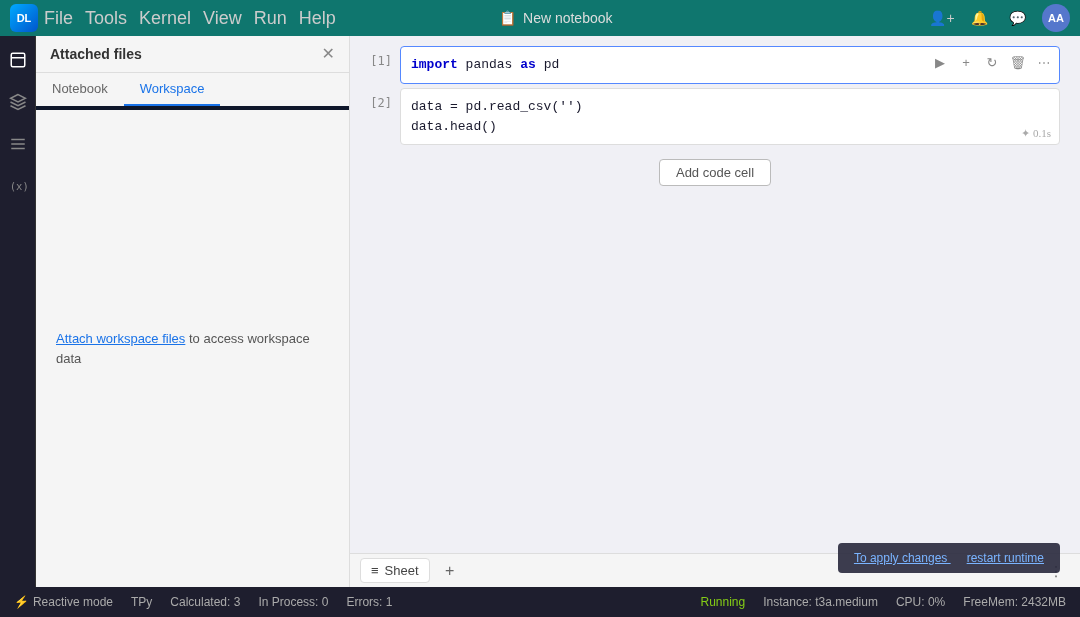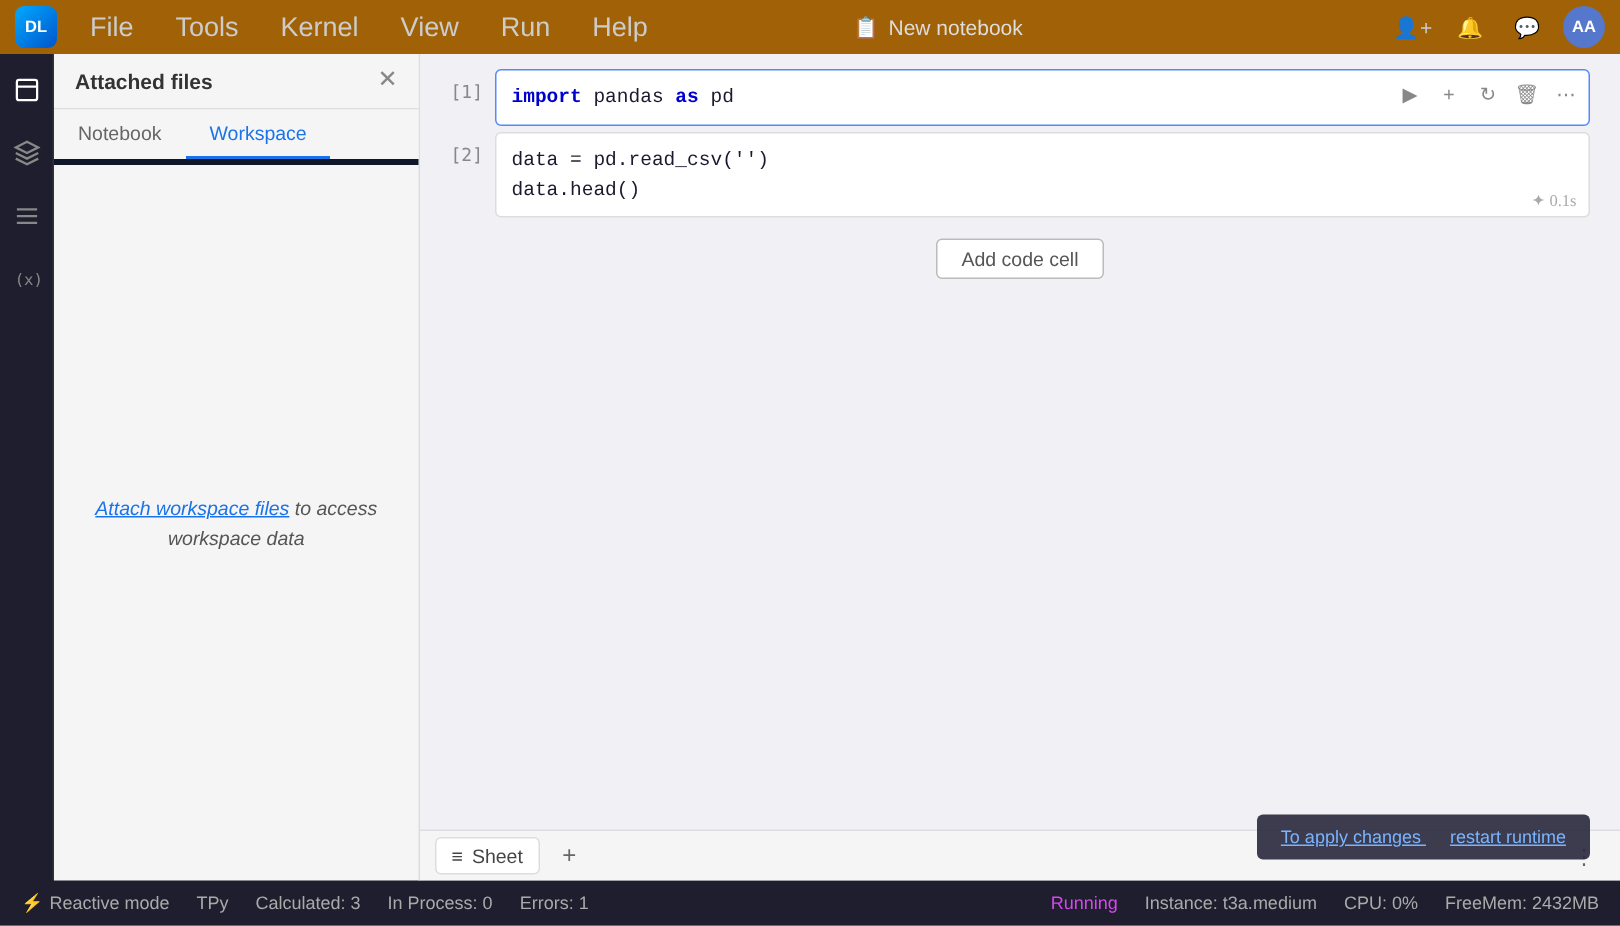--- a/index.html
+++ b/index.html
@@ -1,23 +1,22 @@
 <!DOCTYPE html>
 <html><head>
   <meta charset="utf-8">
   <style>
     * { margin: 0; padding: 0; box-sizing: border-box; }
     body { font-family: 'Segoe UI', Arial, sans-serif; font-size: 13px; background: #1a1a2e; color: #333; width: 1080px; height: 617px; overflow: hidden; }
 
     
     #top-bar {
       display: flex; align-items: center;
-      background: #a16207; color: #ccc;
+      background: #0f766e; color: #ccc;
       height: 36px; padding: 0 10px;
-      gap: 16px;
     }
     #app-logo {
       width: 28px; height: 28px; border-radius: 6px;
       background: linear-gradient(135deg, #00aaff, #0055cc);
       display: flex; align-items: center; justify-content: center;
       color: white; font-weight: bold; font-size: 11px; flex-shrink: 0;
     }
     .menu-item {
       color: #ccc; cursor: pointer; font-size: 18px;
       padding: 4px 6px; border-radius: 3px;
@@ -54,21 +53,21 @@
     }
     .side-icon {
       width: 28px; height: 28px; display: flex; align-items: center;
       justify-content: center; color: #888; cursor: pointer;
       border-radius: 4px; font-size: 16px;
     }
     .side-icon.active { color: #fff; }
 
     
     #left-panel {
-      width: 244px; background: #f5f5f5; border-right: 1px solid #ddd;
+      width: 314px; background: #f5f5f5; border-right: 1px solid #ddd;
       display: flex; flex-direction: column;
     }
     #panel-header {
       display: flex; align-items: center; justify-content: space-between;
       padding: 10px 14px; border-bottom: 1px solid #ddd; background: #f5f5f5;
     }
     #panel-title { font-weight: 600; font-size: 14px; color: #333; }
     #panel-close {
       cursor: pointer; color: #888; font-size: 16px; line-height: 1;
     }
@@ -78,21 +77,21 @@
     .panel-tab {
       padding: 8px 16px; cursor: pointer; font-size: 13px;
       color: #666; border-bottom: 2px solid transparent;
     }
     .panel-tab.active {
       color: #1a73e8; border-bottom: 2px solid #1a73e8;
       font-weight: 500;
     }
     #panel-content {
       flex: 1; display: flex; align-items: center;
-      justify-content: center; text-align: center; padding: 20px; font-style: italic;
+      justify-content: center; padding: 20px;
     }
     #attach-msg { font-size: 13px; color: #555; line-height: 1.5; }
     #attach-link { color: #1a73e8; text-decoration: underline; cursor: pointer; }
 
     
     #main-content {
       flex: 1; background: #f0f0f5; display: flex; flex-direction: column;
       overflow: hidden;
     }
     #notebook-area {
@@ -175,21 +174,21 @@
 
     
     #status-bar {
       height: 30px; background: #1e1e2e; color: #aaa;
       display: flex; align-items: center; padding: 0 14px;
       font-size: 12px; gap: 18px;
     }
     .status-item { display: flex; align-items: center; gap: 4px; }
     #status-right { margin-left: auto; display: flex; gap: 18px; align-items: center; }
     #running-badge {
-      color: #d946ef; font-size: 12px;
+      color: #84cc16; font-size: 12px;
     }
   </style>
 </head>
 <body>
 
 <div id="top-bar">
   <div id="app-logo">DL</div>
   <div class="menu-item">File</div>
   <div class="menu-item">Tools</div>
   <div class="menu-item">Kernel</div>

